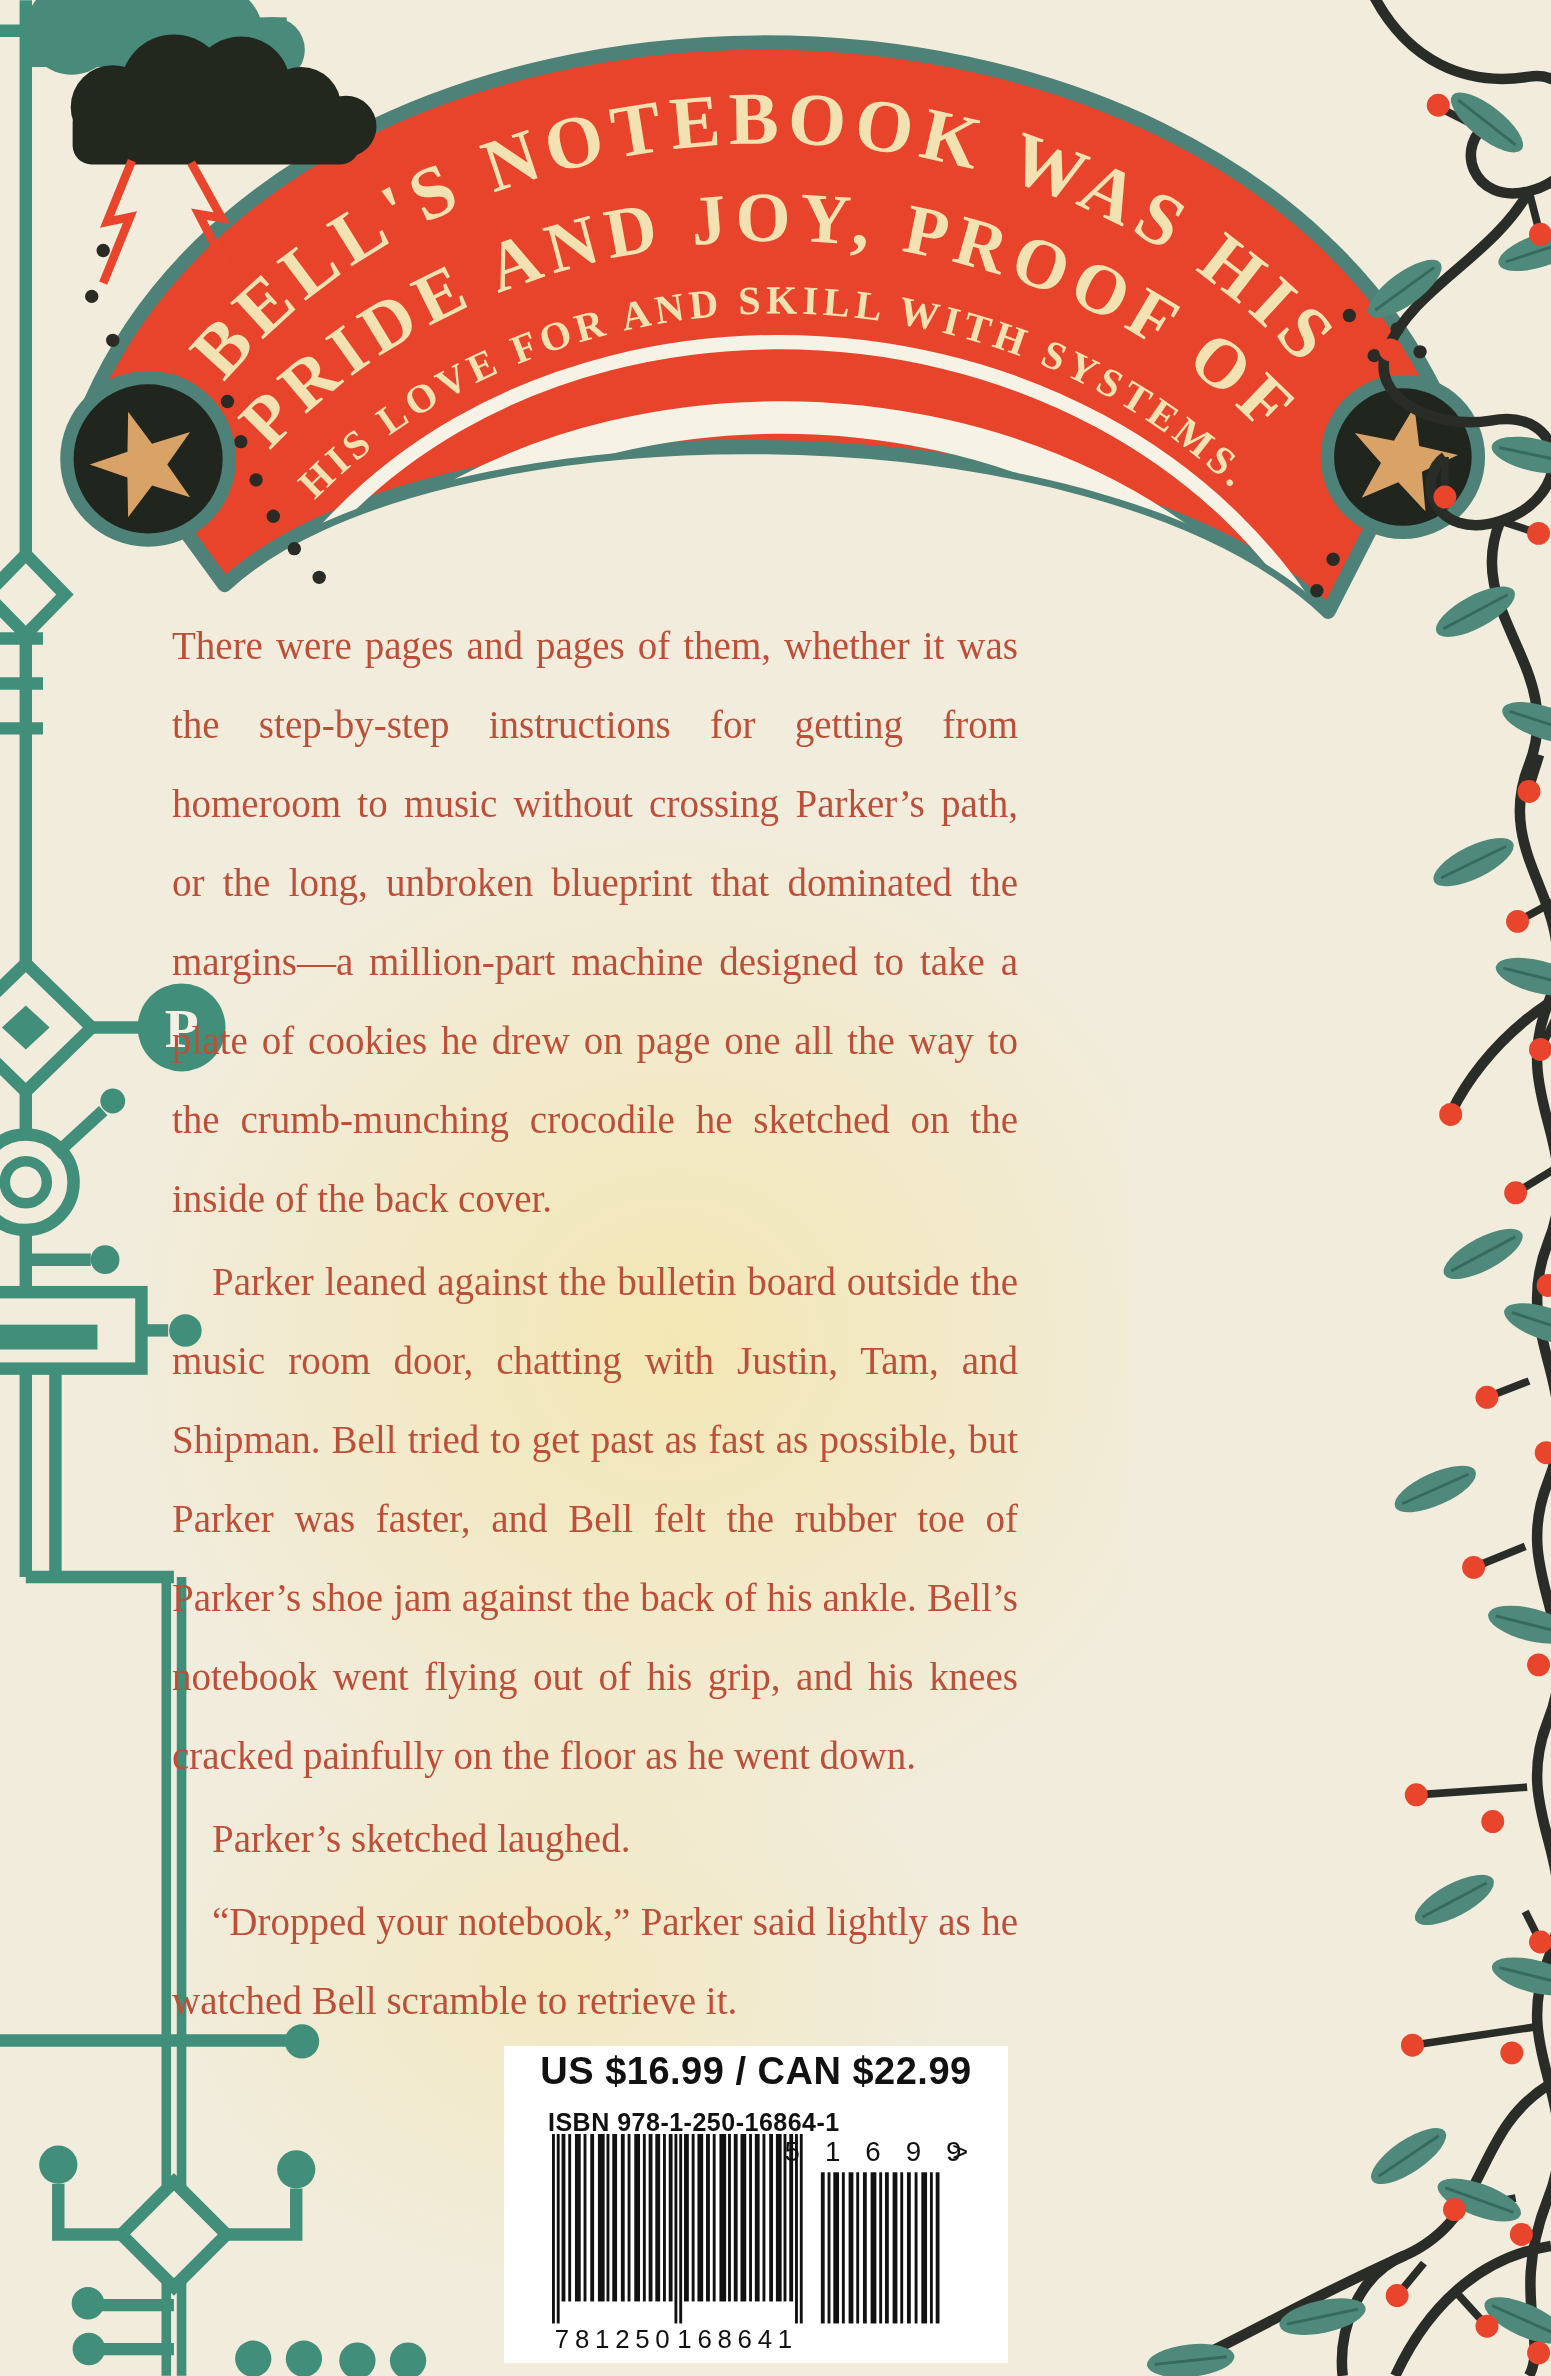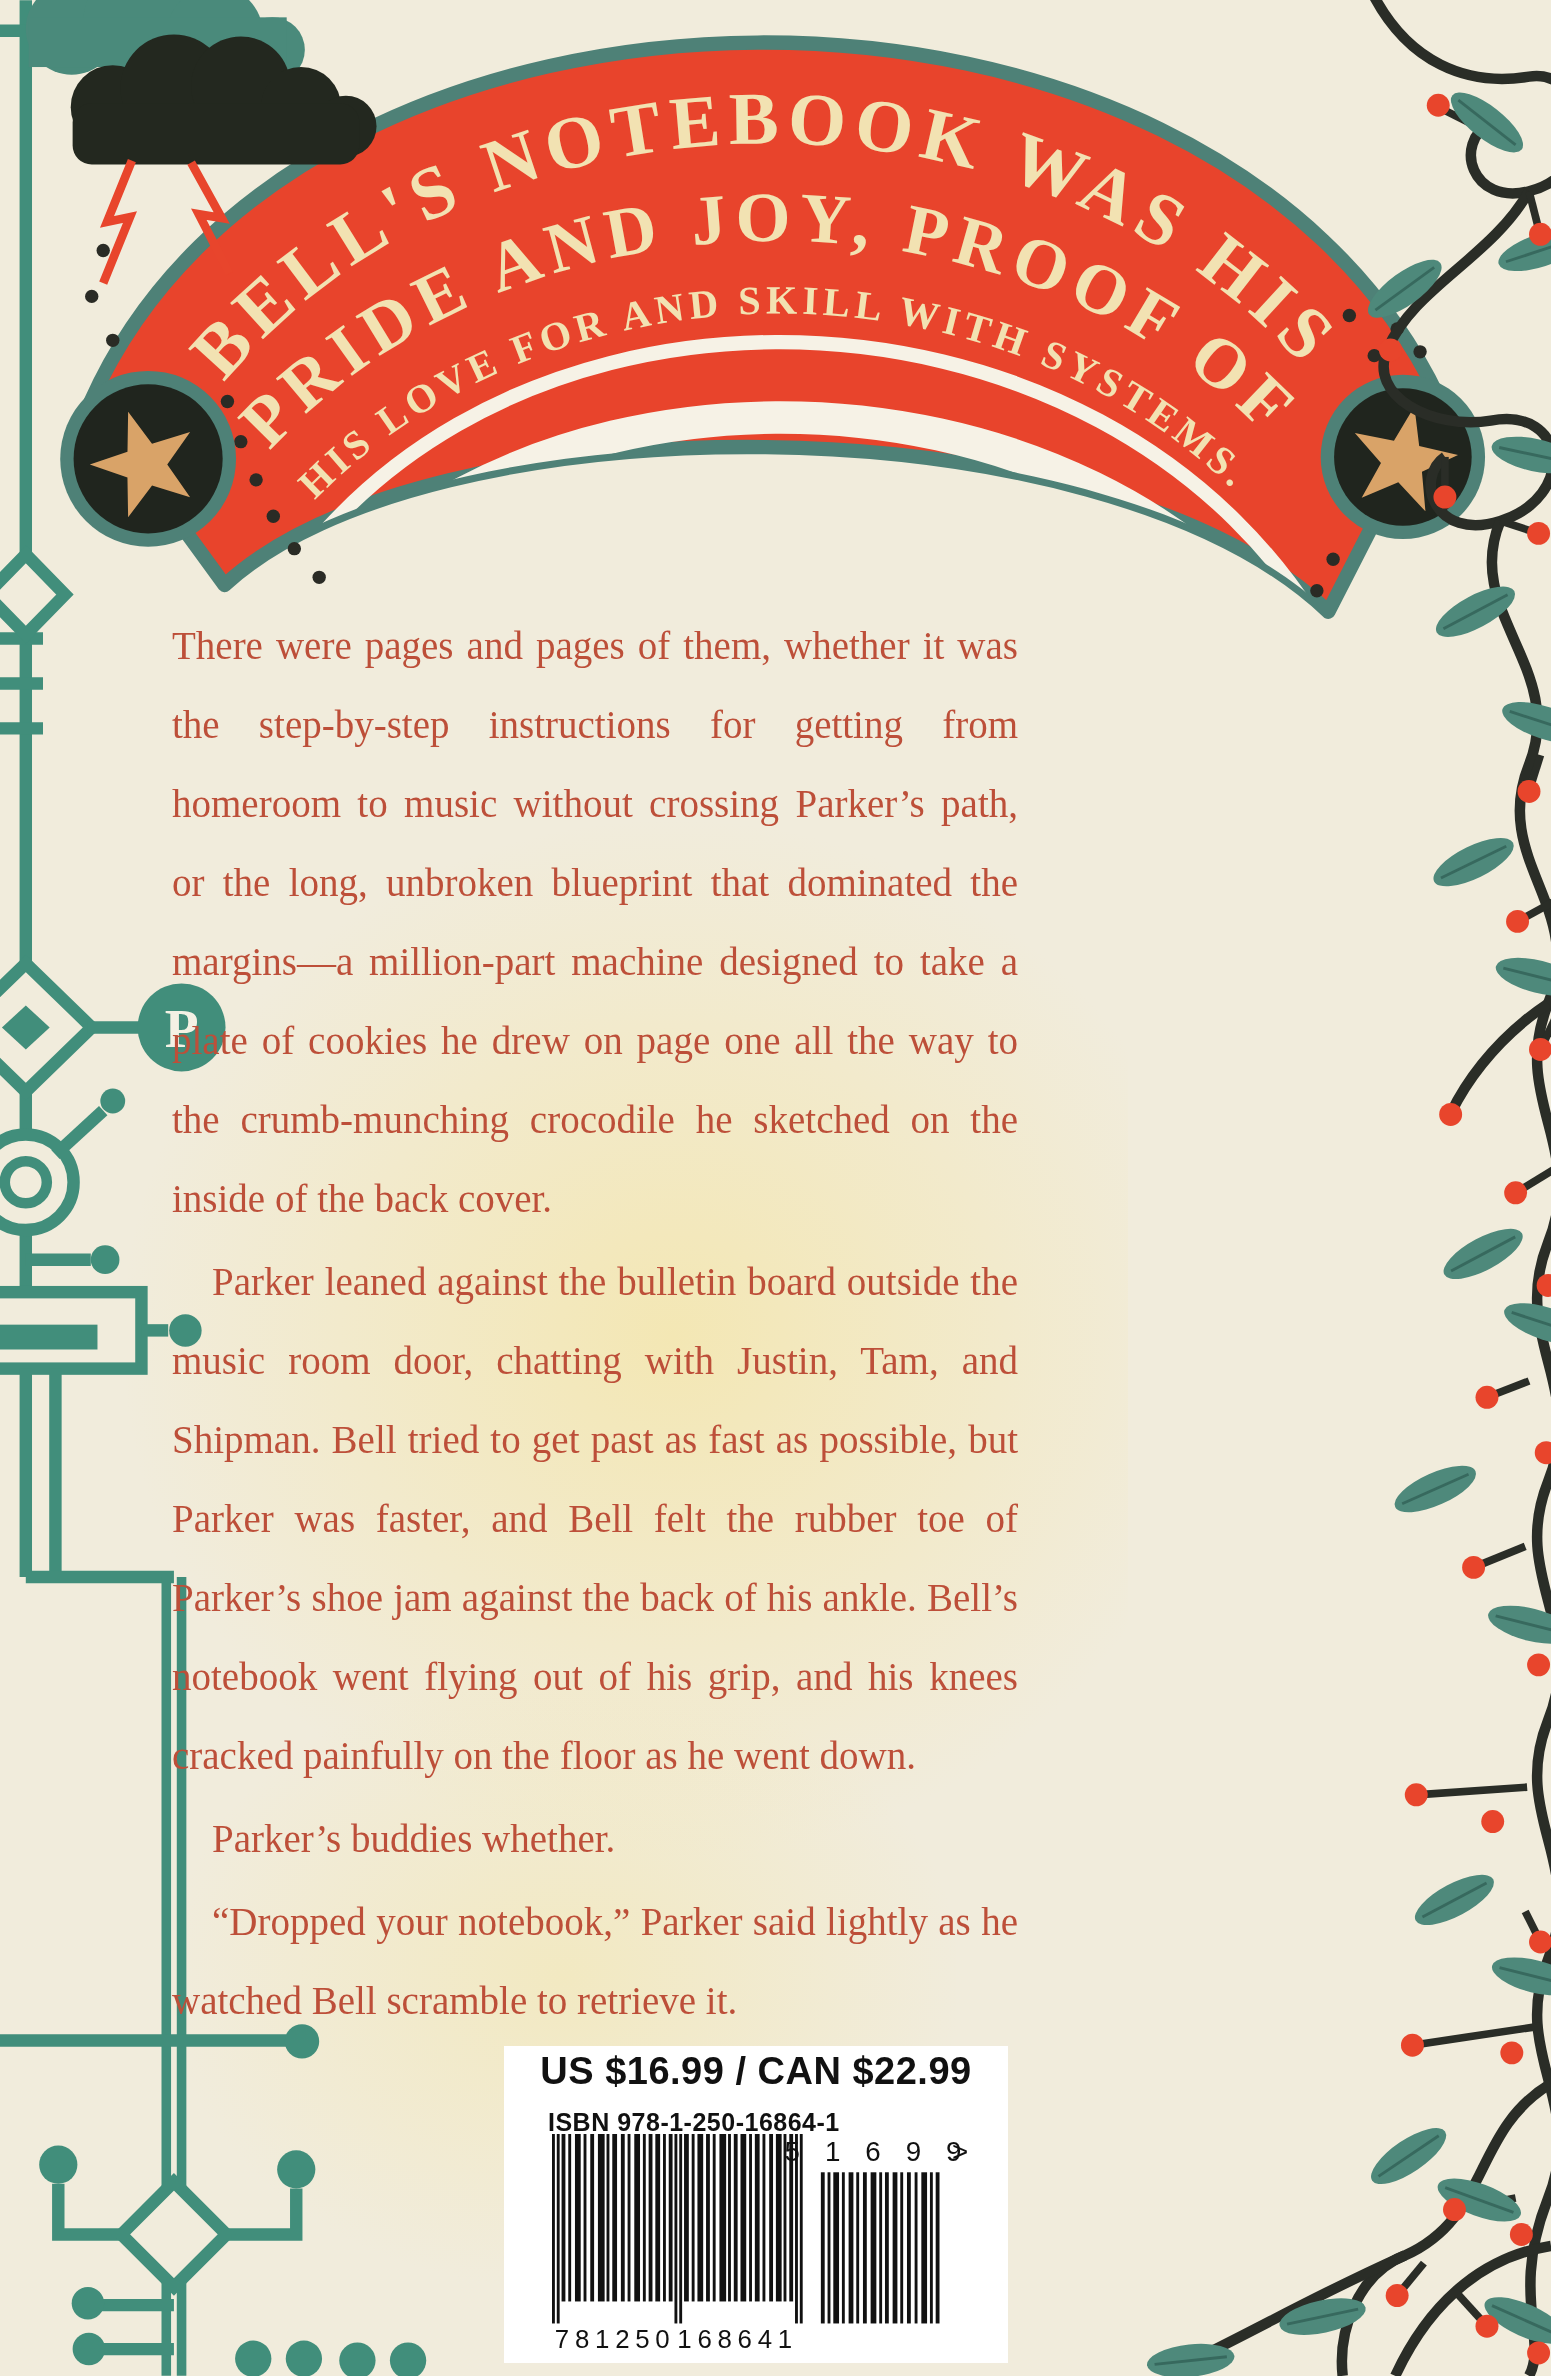--- a/index.html
+++ b/index.html
@@ -250,21 +250,21 @@
         <circle cx="1462" cy="2402" r="12"></circle>
           <circle cx="1556" cy="2434" r="12"></circle>
         <circle cx="1610" cy="2462" r="12"></circle>
       </g>
     </g>
   </svg>
 
   <div id="blurb">
     <p>There were pages and pages of them, whether it was the step-by-step instructions for getting from homeroom to music without crossing Parker’s path, or the long, unbroken blueprint that dominated the margins—a million-part machine designed to take a plate of cookies he drew on page one all the way to the crumb-munching crocodile he sketched on the inside of the back cover.</p>
     <p>Parker leaned against the bulletin board outside the music room door, chatting with Justin, Tam, and Shipman. Bell tried to get past as fast as possible, but Parker was faster, and Bell felt the rubber toe of Parker’s shoe jam against the back of his ankle. Bell’s notebook went flying out of his grip, and his knees cracked painfully on the floor as he went down.</p>
-    <p>Parker’s buddies whether.</p>
+    <p>Parker’s sketched laughed.</p>
     <p>“Dropped your notebook,” Parker said lightly as he watched Bell scramble to retrieve it.</p>
   </div>
 
   <div id="price-panel">
     <div id="price-line">US $16.99 / CAN $22.99</div>
     <div id="isbn-line">ISBN 978-1-250-16864-1</div>
     <svg id="barcode-svg" width="421" height="222" viewBox="0 0 440 232">
       <g fill="#111">
 
         <rect x="0" y="0" width="3" height="198"></rect>

